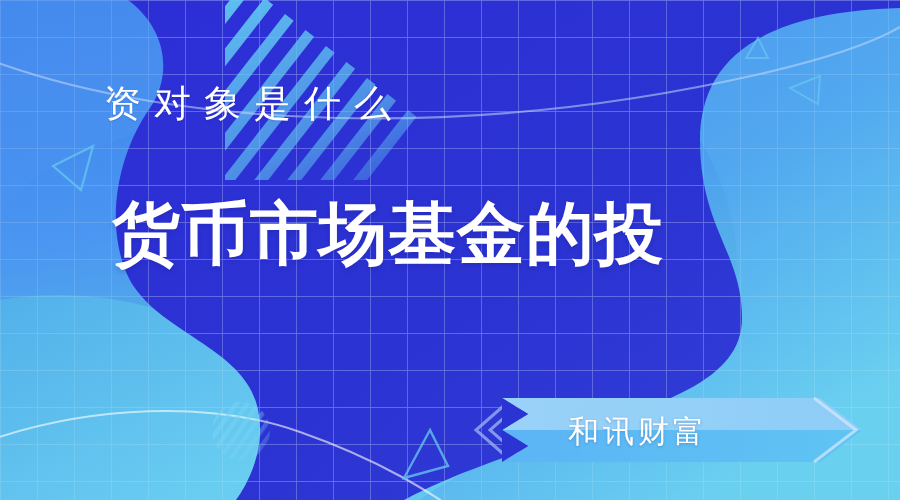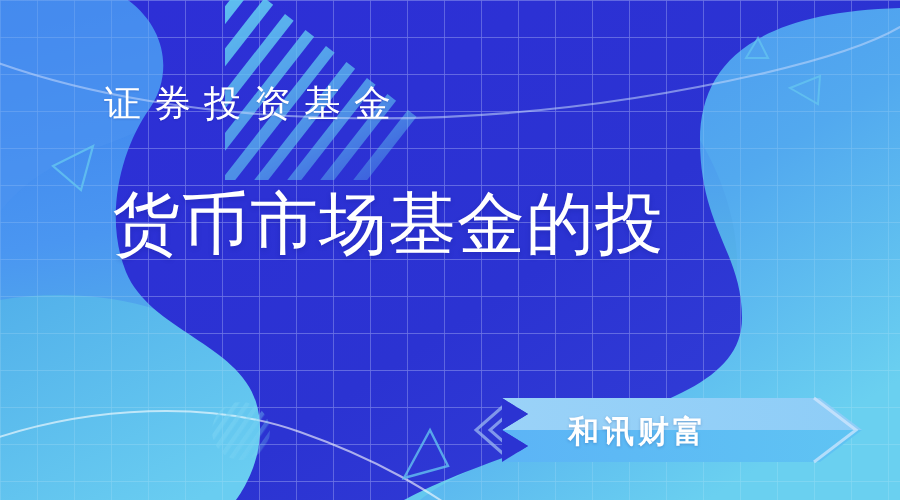--- a/index.html
+++ b/index.html
@@ -44,44 +44,45 @@
   #title-wrap {
     position: absolute;
     left: 112px;
     top: 182px;
     width: 640px;
   }
   .title-line {
     color: #ffffff;
     font-size: 68px;
     line-height: 82px;
-    font-weight: 400;
+    font-weight: 700;
     letter-spacing: 1px;
     white-space: nowrap;
     text-shadow: 0 2px 5px rgba(12,25,120,.22);
+    margin-top: 10px;
   }
   .title-line.l2 {
     padding-left: 38px;
   }
   
   #ribbon {
     position: absolute;
     left: 470px;
     top: 396px;
     width: 430px;
     height: 72px;
     z-index: 38;
   }
   #ribbon-label {
     position: absolute;
     left: 568px;
     top: 410px;
     font-size: 31px;
     line-height: 44px;
-    font-weight: 700;
+    font-weight: 400;
     letter-spacing: 4px;
     color: #ffffff;
     white-space: nowrap;
     z-index: 45;
     text-shadow: 0 1px 3px rgba(10,40,110,.25);
   }
 </style>
 </head>
 <body>
 
@@ -241,19 +242,19 @@
 
     <path d="M 32 2 L 58 18 L 32 34 Z" fill="#2b33d2"></path>
     <path d="M 32 34 L 58 50 L 32 66 Z" fill="#2b33d2"></path>
 
     <path d="M 344 2 L 386 34 L 344 66" fill="none" stroke="#d5e8fd" stroke-width="3" stroke-opacity="0.7"></path>
   </svg>
 
   <div id="ribbon-label">和讯财富</div>
 
   <div id="text-block">
-    <div id="subtitle">证券投资基金</div>
+    <div id="subtitle">资对象是什么</div>
     <div id="title-wrap">
       <div class="title-line l1">货币市场基金的投</div>
     </div>
   </div>
 
 </div>
 
 </body></html>

